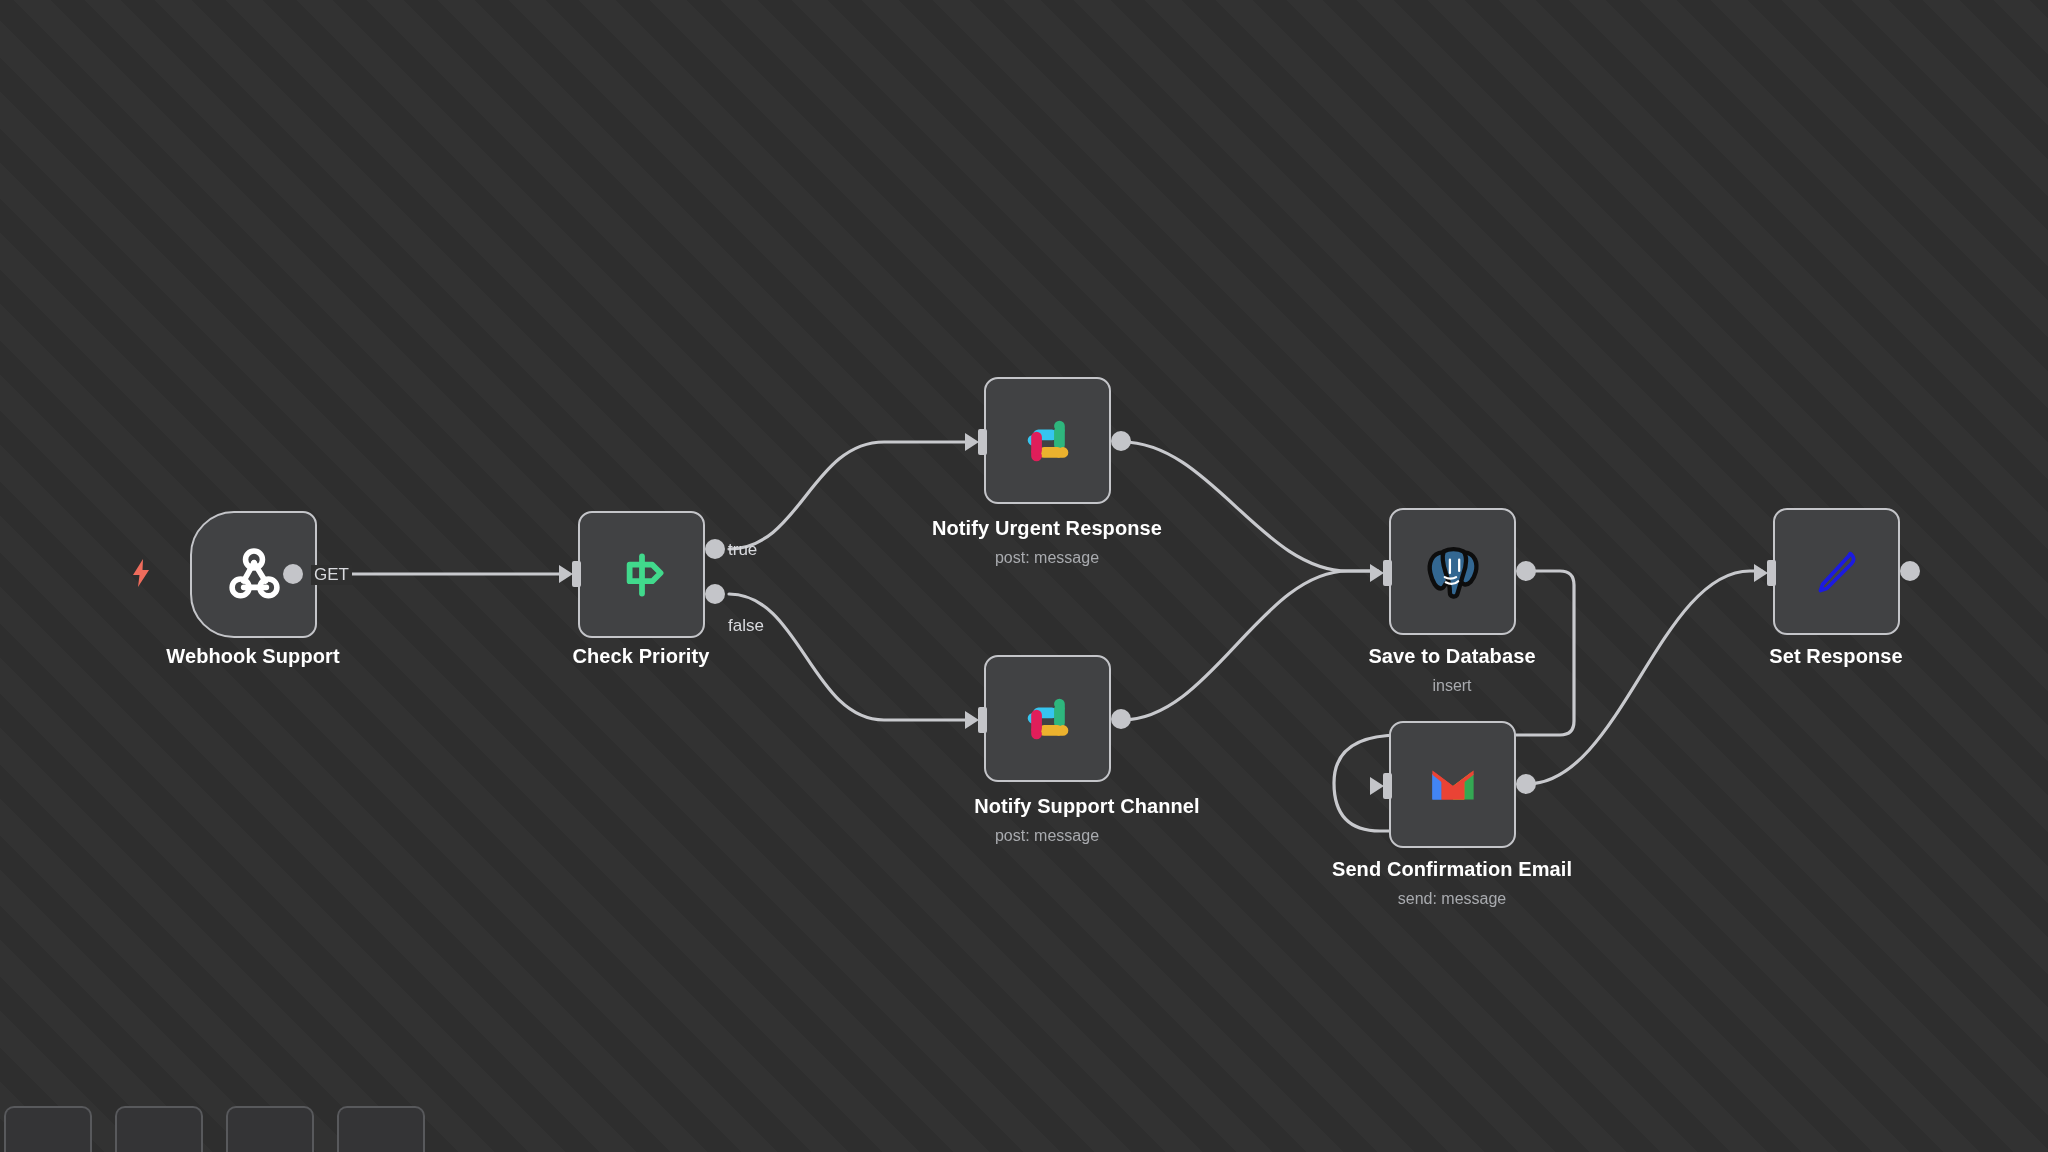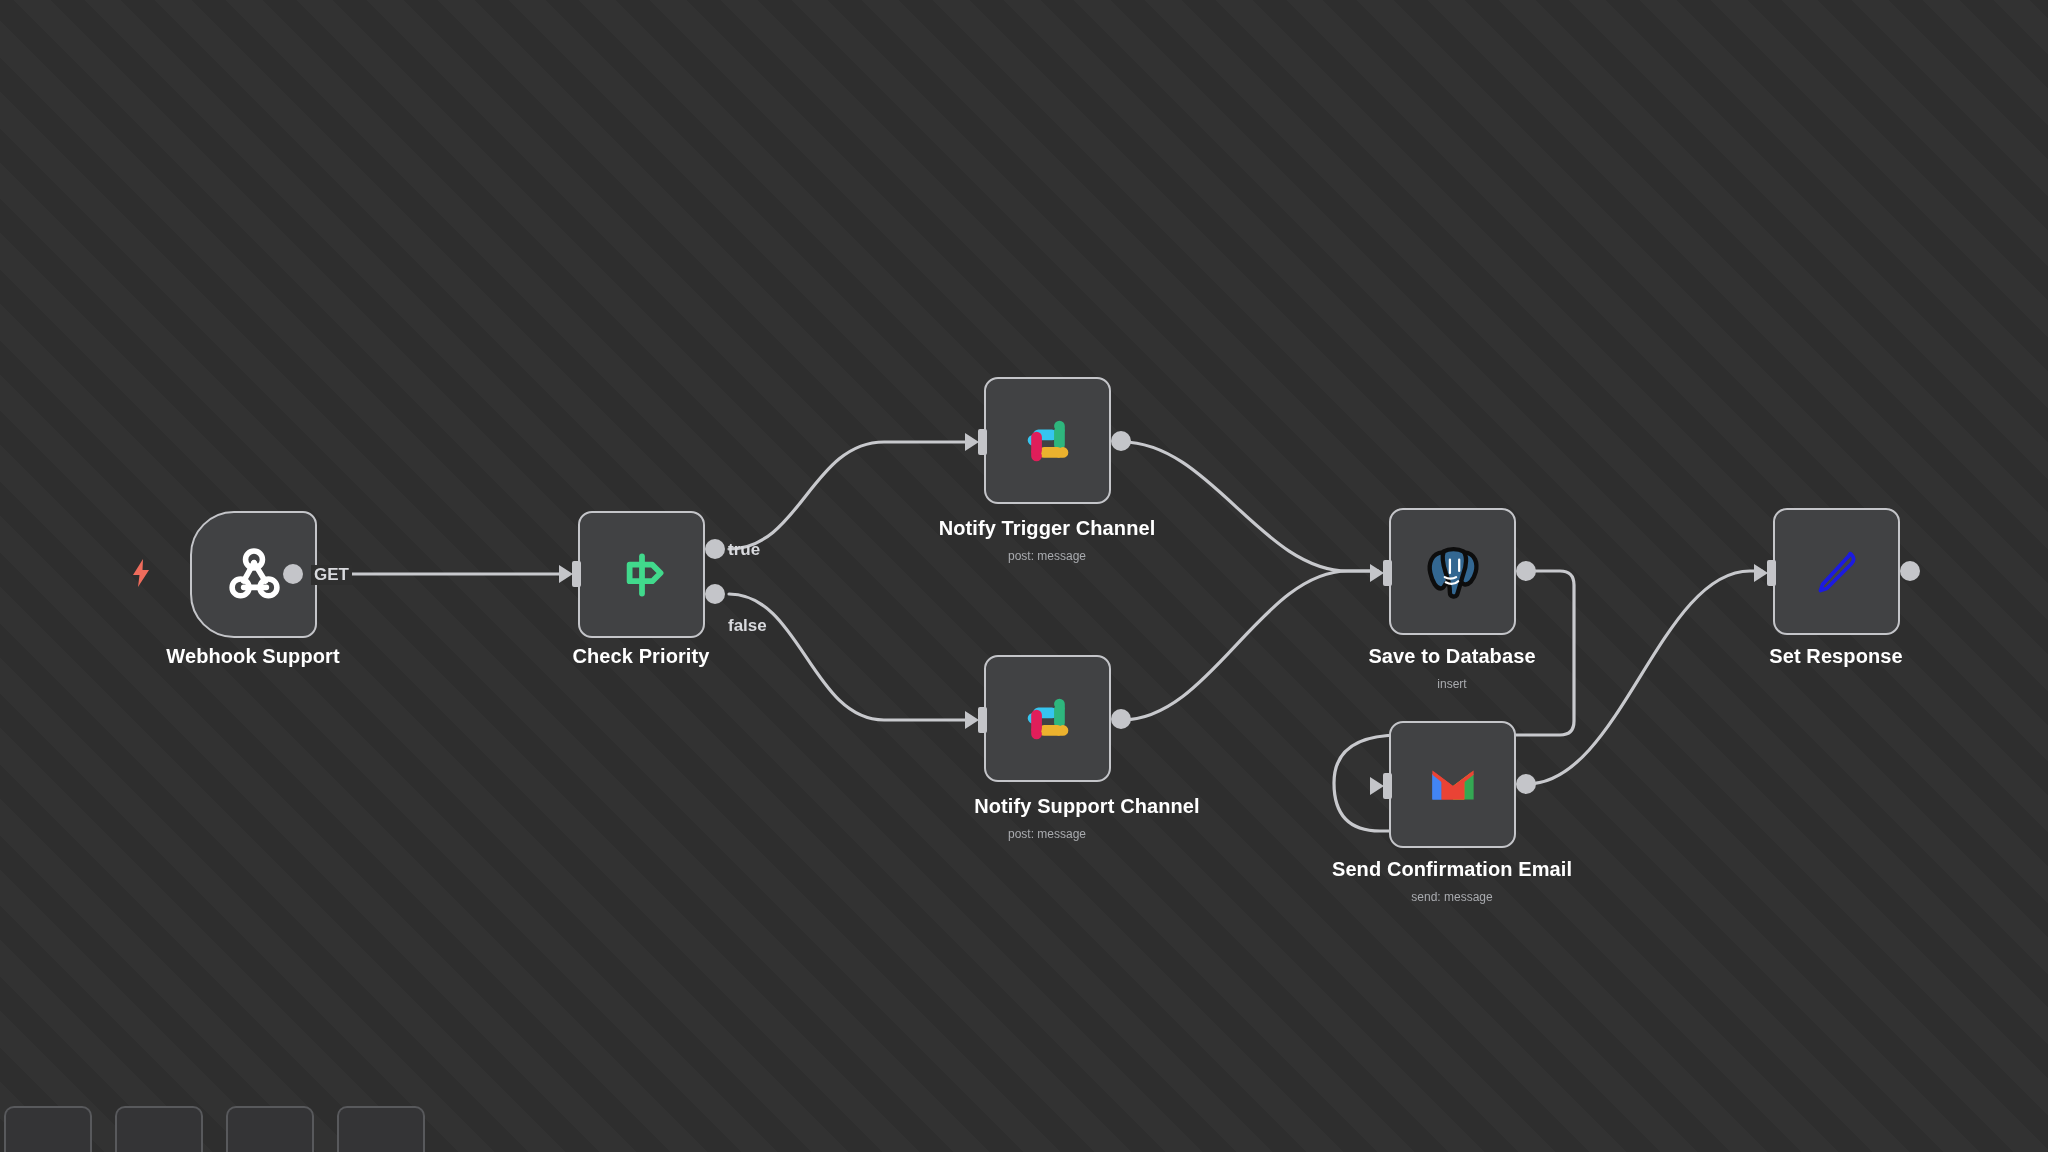--- a/index.html
+++ b/index.html
@@ -113,33 +113,33 @@
     font-weight: 600;
     letter-spacing: 0.1px;
     white-space: nowrap;
     z-index: 6;
     transform: translateX(-50%);
   }
   .node-sublabel {
     position: absolute;
     text-align: center;
     color: #a9abaf;
-    font-size: 12px;
+    font-size: 16px;
     font-weight: 400;
     white-space: nowrap;
     z-index: 6;
     transform: translateX(-50%);
   }
 
   
   .edge-label {
     position: absolute;
     color: #d9dade;
     font-size: 17px;
-    font-weight: 700;
+    font-weight: 400;
     white-space: nowrap;
     z-index: 8;
   }
   .edge-label.get {
     background: #2f2f2f;
     padding: 0 3px;
   }
 
   
   .trigger-bolt {
@@ -247,21 +247,21 @@
       <path d="M43.1 20.1a5.2 5.2 0 0 1 5.2 5.2v13a5.2 5.2 0 1 1-10.4 0v-13a5.2 5.2 0 0 1 5.2-5.2z" fill="#2EB67D" transform="translate(0,-2.5)"></path>
 
       <path d="M46.5 37.9a5.2 5.2 0 1 1 0 10.4h-5.2v-5.2a5.2 5.2 0 0 1 5.2-5.2z" fill="#ECB22E"></path>
       <path d="M43.9 43.1a5.2 5.2 0 0 1-5.2 5.2h-13a5.2 5.2 0 1 1 0-10.4h13a5.2 5.2 0 0 1 5.2 5.2z" fill="#ECB22E" transform="translate(2.5,0)"></path>
 
       <path d="M26.1 46.5a5.2 5.2 0 1 1-10.4 0v-5.2h5.2a5.2 5.2 0 0 1 5.2 5.2z" fill="#E01E5A"></path>
       <path d="M20.9 43.9a5.2 5.2 0 0 1-5.2-5.2v-13a5.2 5.2 0 1 1 10.4 0v13a5.2 5.2 0 0 1-5.2 5.2z" fill="#E01E5A" transform="translate(0,2.5)"></path>
     </svg>
   </div>
   <div class="port-out" style="left:1111px; top:431px;"></div>
-  <div class="node-label" style="left:1047px; top:517px;">Notify Trigger Channel</div>
+  <div class="node-label" style="left:1047px; top:517px;">Notify Urgent Response</div>
   <div class="node-sublabel" style="left:1047px; top:549px;">post: message</div>
 
   <div class="port-in" style="left:965px; top:707px;">
     <div class="tri"></div>
     <div class="bar"></div>
   </div>
   <div class="node" style="left:984px; top:655px;">
     <svg class="node-icon" viewBox="0 0 64 64">
       <path d="M17.5 36.5a5.2 5.2 0 1 1 0-10.4h5.2v5.2a5.2 5.2 0 0 1-5.2 5.2z" fill="#36C5F0"></path>
       <path d="M20.1 26.1a5.2 5.2 0 0 1 5.2-5.2h13a5.2 5.2 0 1 1 0 10.4h-13a5.2 5.2 0 0 1-5.2-5.2z" fill="#36C5F0" transform="translate(-2.5,0)"></path>

